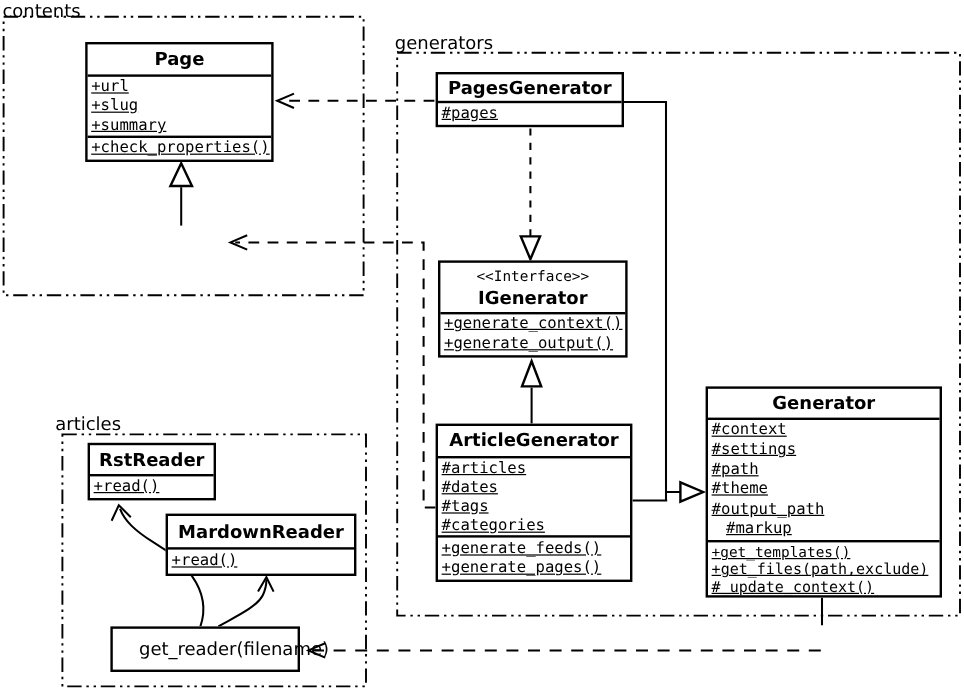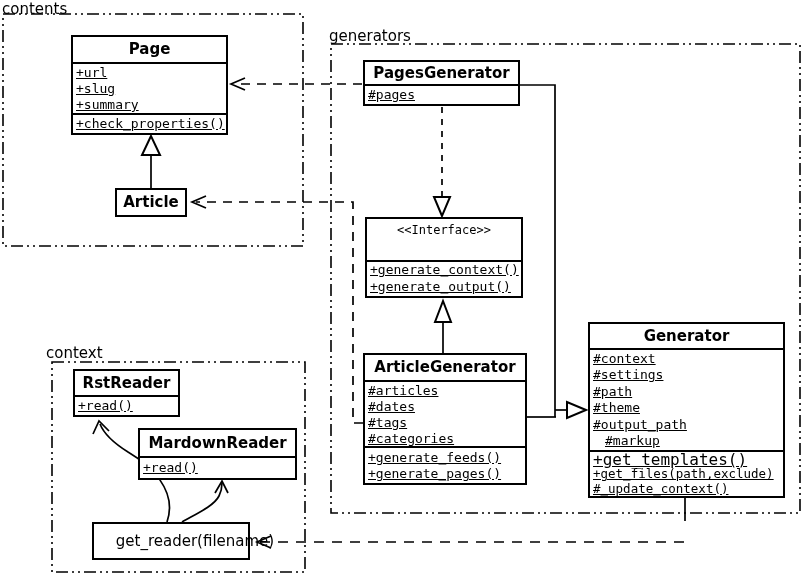--- a/index.html
+++ b/index.html
@@ -132,48 +132,46 @@
 
     
     <g stroke-width="1.7">
       <path d="M182 522 C196 514 214 506 219 496 C222 490 222 487 222 483"></path>
       <polyline points="215,493 222,481 228,493"></polyline>
     </g>
   </svg>
 
   <div class="pkg-label" style="left:2px;   top:1px;">contents</div>
   <div class="pkg-label" style="left:329px; top:28px;">generators</div>
-  <div class="pkg-label" style="left:46px;  top:345px;">context</div>
+  <div class="pkg-label" style="left:46px;  top:345px;">articles</div>
 
   <div class="uml-class" style="left:71px; top:35px; width:157px; height:100px;">
     <div class="uml-title" style="line-height:25px; height:25px;">Page</div>
     <div class="comp" style="height:51px;">
       <div class="row">+url</div>
       <div class="row">+slug</div>
       <div class="row">+summary</div>
     </div>
     <div class="comp" style="height:20px;">
       <div class="row">+check_properties()</div>
     </div>
   </div>
 
-  <div class="uml-class" style="left:115px; top:188px; width:72px; height:29px;">
-    <div class="uml-title" style="line-height:25px; height:25px;">Article</div>
-  </div>
 
   <div class="uml-class" style="left:363px; top:60px; width:157px; height:46px;">
     <div class="uml-title" style="line-height:22px; height:22px;">PagesGenerator</div>
     <div class="comp" style="height:20px;">
       <div class="row">#pages</div>
     </div>
   </div>
 
   <div class="uml-class" style="left:365px; top:217px; width:158px; height:81px;">
     <div style="height:41px; padding-top:4px; box-sizing:border-box;">
       <div class="stereo">&lt;&lt;Interface&gt;&gt;</div>
+      <div class="uml-title" style="line-height:21px;">IGenerator</div>
     </div>
     <div class="comp" style="height:36px; padding-top:0;">
       <div class="row" style="line-height:16.5px;">+generate_context()</div>
       <div class="row" style="line-height:16.5px;">+generate_output()</div>
     </div>
   </div>
 
   <div class="uml-class" style="left:363px; top:353px; width:164px; height:132px;">
     <div class="uml-title" style="line-height:25px; height:25px;">ArticleGenerator</div>
     <div class="comp" style="height:66px;">
@@ -192,21 +190,21 @@
     <div class="uml-title" style="line-height:24px; height:24px;">Generator</div>
     <div class="comp" style="height:102px;">
       <div class="row" style="line-height:16.4px;">#context</div>
       <div class="row" style="line-height:16.4px;">#settings</div>
       <div class="row" style="line-height:16.4px;">#path</div>
       <div class="row" style="line-height:16.4px;">#theme</div>
       <div class="row" style="line-height:16.4px;">#output_path</div>
       <div class="row" style="line-height:16.4px;margin-left:12px;">#markup</div>
     </div>
     <div class="comp" style="height:46px;">
-      <div class="row" style="font-size:16px; line-height:14.3px;">+get_templates()</div>
+      <div class="row" style="font-size:12px; line-height:14.3px;">+get_templates()</div>
       <div class="row" style="font-size:12.5px; line-height:14.3px;">+get_files(path,exclude)</div>
       <div class="row" style="font-size:12.5px; line-height:14.3px;">#_update_context()</div>
     </div>
   </div>
 
   <div class="uml-class" style="left:73px; top:369px; width:107px; height:48px;">
     <div class="uml-title" style="line-height:24px; height:24px;">RstReader</div>
     <div class="comp" style="height:20px;">
       <div class="row">+read()</div>
     </div>

